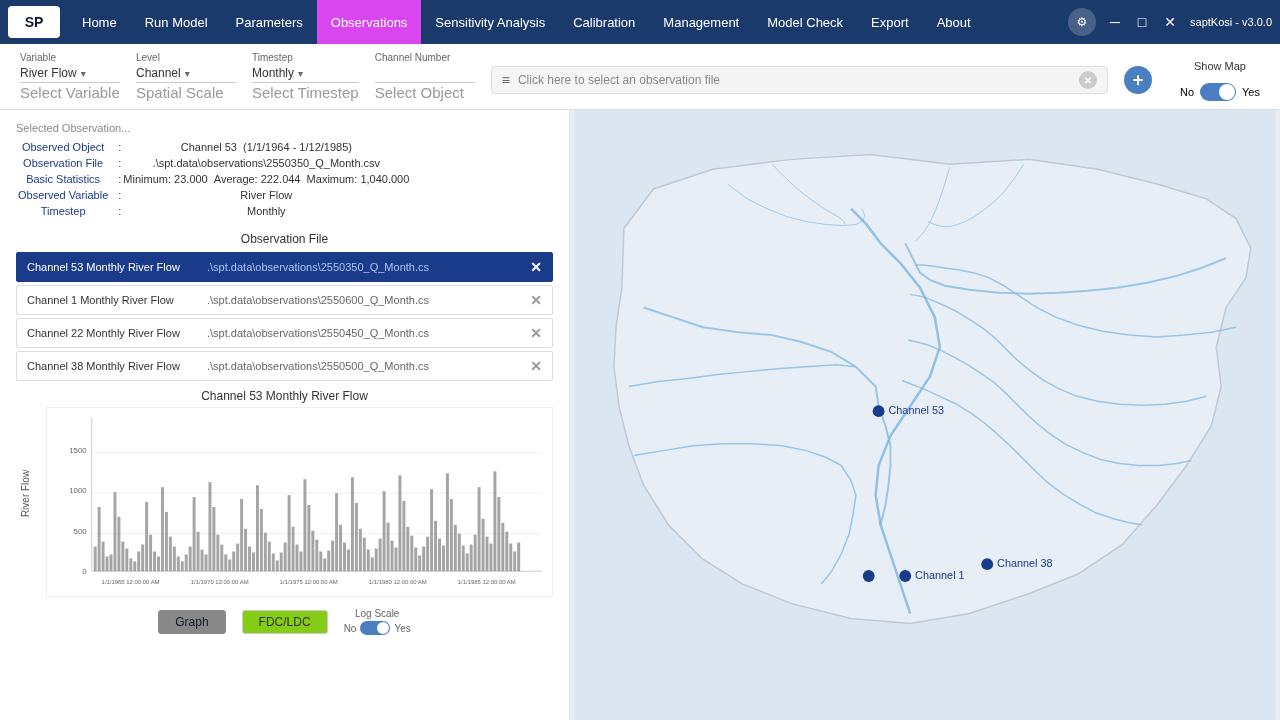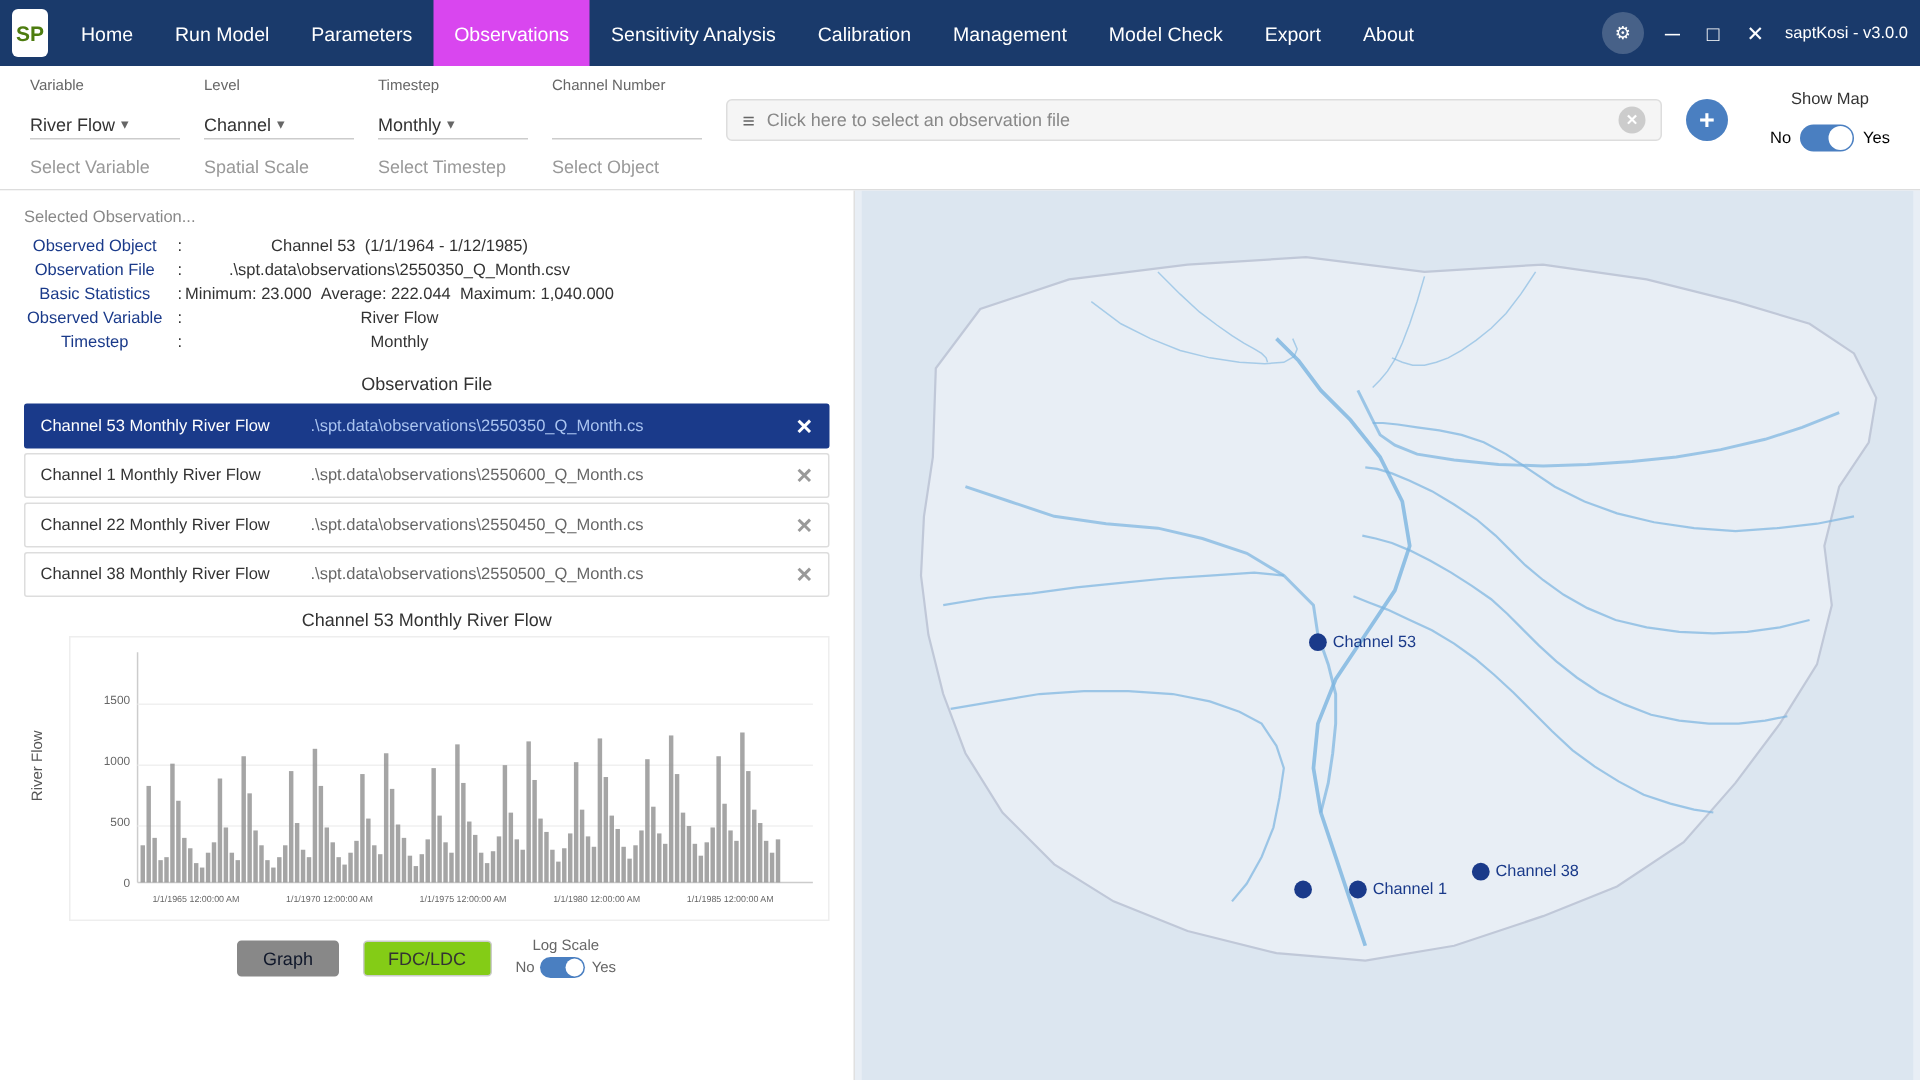--- a/index.html
+++ b/index.html
@@ -8,26 +8,26 @@
     
     .navbar {
       background: #1a3a6b;
       display: flex;
       align-items: center;
       height: 44px;
       padding: 0 8px;
       color: white;
     }
     .navbar .logo {
-      width: 24px; height: 32px;
+      width: 52px; height: 32px;
       background: white;
       border-radius: 4px;
       display: flex; align-items: center; justify-content: center;
       margin-right: 8px;
-      font-weight: bold; color: #4d7c0f; font-size: 14px;
+      font-weight: bold; color: #0f172a; font-size: 14px;
     }
     .nav-items { display: flex; flex: 1; }
     .nav-item {
       color: white; padding: 0 14px; height: 44px;
       display: flex; align-items: center; cursor: pointer;
       font-size: 13px; white-space: nowrap;
     }
     .nav-item.active { background: #d946ef; }
     .nav-right {
       display: flex; align-items: center; gap: 8px; color: white; font-size: 12px;
@@ -42,23 +42,23 @@
 
     
     .controls-bar {
       background: white;
       border-bottom: 1px solid #ddd;
       padding: 8px 20px;
       display: flex;
       align-items: flex-start;
       gap: 16px;
     }
-    .control-group { display: flex; flex-direction: column; gap: 11px; }
+    .control-group { display: flex; flex-direction: column; gap: 1px; }
     .control-label { font-size: 10px; color: #666; }
-    .control-sublabel { font-size: 12px; color: #999; }
+    .control-sublabel { font-size: 15px; color: #999; }
     .control-select {
       display: flex; align-items: center; gap: 4px;
       font-size: 12px; color: #333;
       border-bottom: 1px solid #ccc;
       padding: 2px 0;
       min-width: 100px;
       cursor: pointer;
     }
     .chevron { font-size: 10px; color: #666; }
     .file-input-bar {

